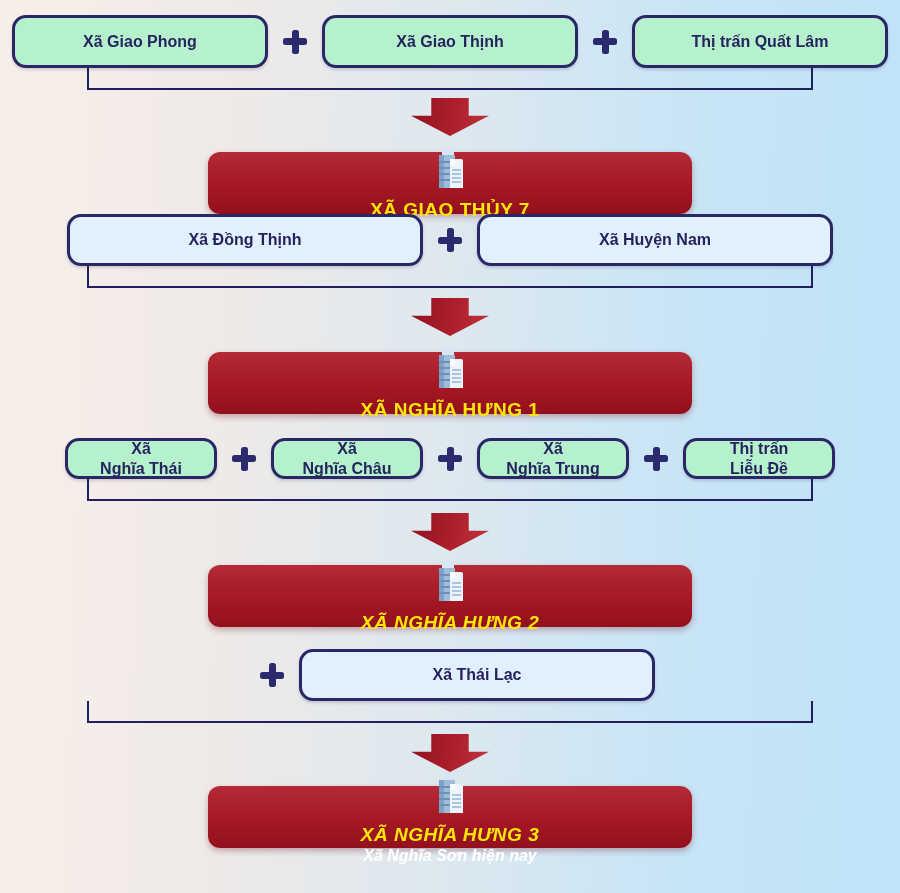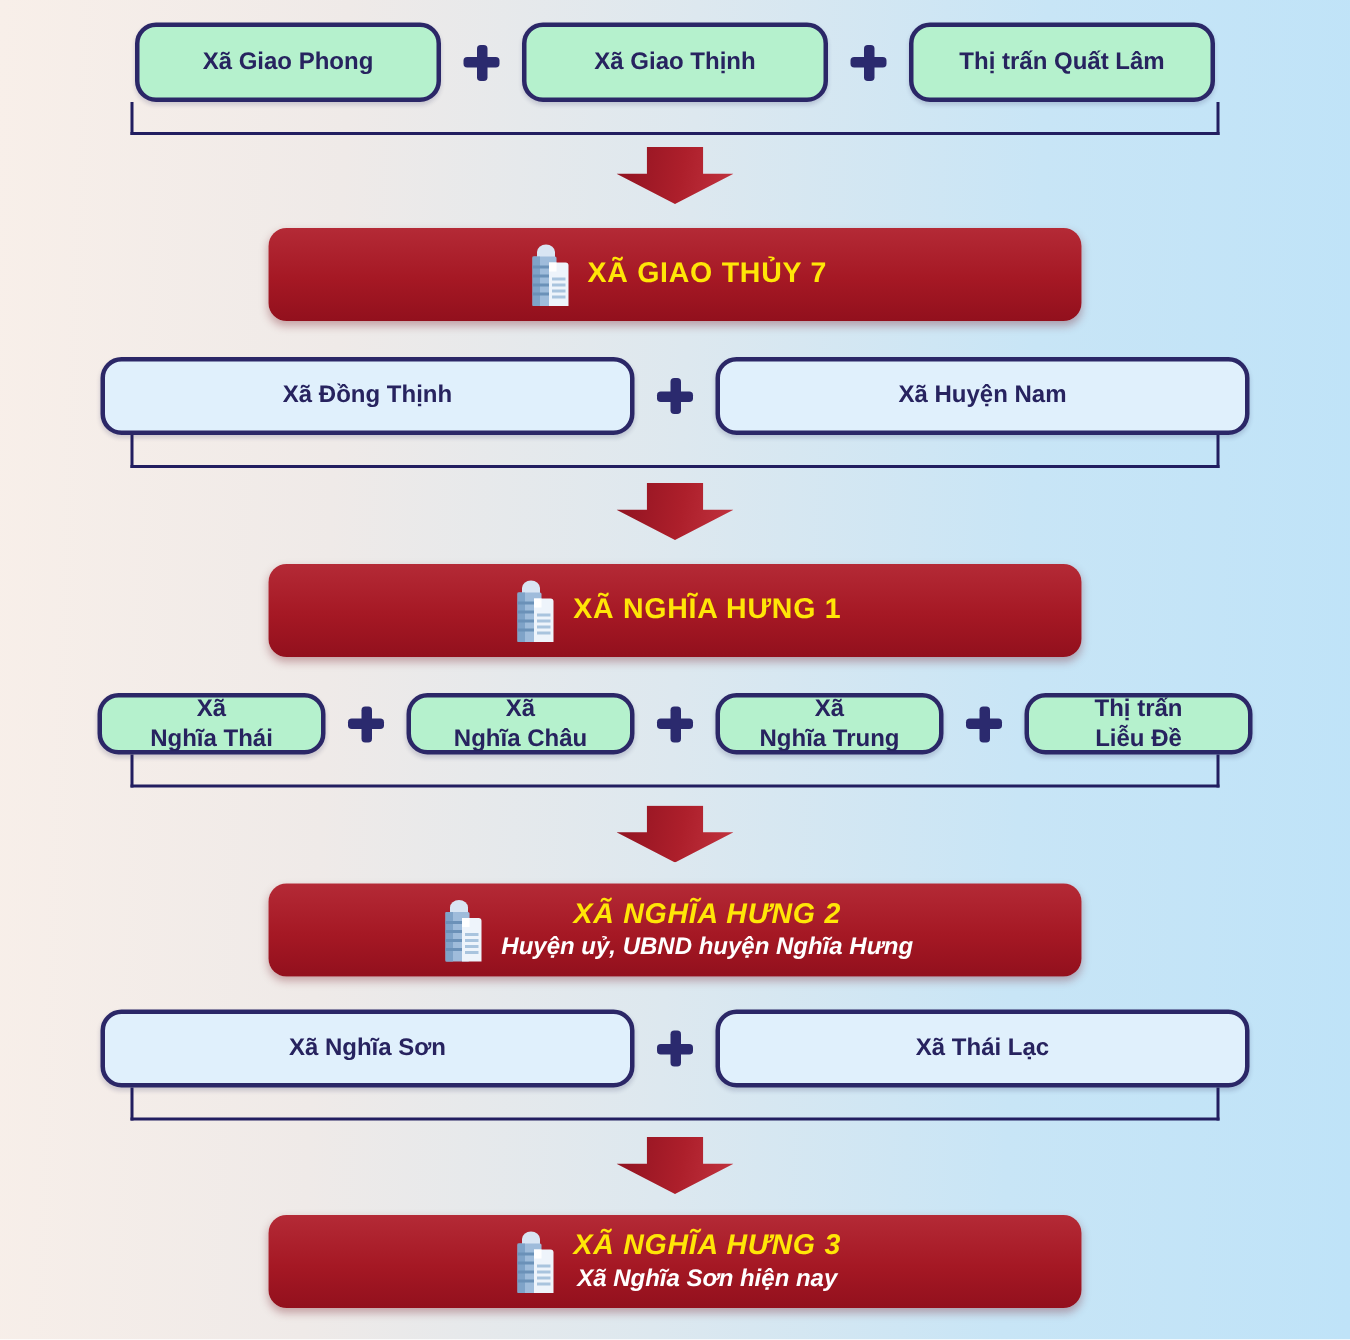--- a/index.html
+++ b/index.html
@@ -19,21 +19,21 @@
     box-sizing:border-box;
     border:3px solid #2b2767;
     border-radius:14px;
     display:flex;flex-direction:column;justify-content:center;align-items:center;
     color:#27235f;font-weight:bold;font-size:16px;line-height:1.25;
     text-align:center;
     box-shadow:0 2px 3px rgba(40,40,90,.18);
   }
   .green{background:#b5f1cd;}
   .blue{background:#e0f0fc;}
-  .w3{width:204px;height:53px;}
+  .w3{width:256px;height:53px;}
   .w2{width:356px;height:52px;}
   .w4{width:152px;height:41px;}
   
   .plus-cell{width:54px;display:flex;justify-content:center;align-items:center;}
   .plus{position:relative;width:24px;height:24px;}
   .plus::before,.plus::after{
     content:"";position:absolute;background:#2b2a6e;border-radius:2.5px;
   }
   .plus::before{left:0;top:8.5px;width:24px;height:7px;}
   .plus::after{top:0;left:8.5px;width:7px;height:24px;}
@@ -46,36 +46,36 @@
   }
   
   .arrow{
     width:78px;height:38px;margin:8px auto 0;
     background:linear-gradient(100deg,#8f1220 0%,#ad1f2b 55%,#c23440 100%);
     clip-path:polygon(26% 0,74% 0,74% 47%,100% 47%,50% 100%,0 47%,26% 47%);
   }
   
   .result{
     box-sizing:border-box;
-    width:542px;height:62px;margin:16px auto 0;
+    width:484px;height:62px;margin:16px auto 0;
     border-radius:12px;
     background:linear-gradient(180deg,#b42a36 0%,#a51824 55%,#92101d 100%);
     box-shadow:0 3px 6px rgba(120,30,40,.35);
-    display:flex;justify-content:center;align-items:center;gap:9px;
+    display:flex;justify-content:center;align-items:center;gap:9px;flex-direction:column;
   }
   .result .txt{display:flex;flex-direction:column;align-items:center;line-height:1.2;}
   .result .title{
     color:#ffe607;font-weight:bold;font-size:19px;letter-spacing:.5px;
   }
   .result .subtitle{
     color:#ffffff;font-weight:bold;font-size:16px;
   }
   
   .g1 .row{padding-top:15px;}
-  .g2 .row{padding-top:24px;}
+  .g2 .row{}
   .g3 .row{padding-top:24px;}
   .g4 .row{padding-top:22px;}
   .g2 .arrow{margin-top:10px;}
   .g3 .arrow{margin-top:12px;}
   .g4 .arrow{margin-top:11px;}
   .g3 .result,.g4 .result{margin-top:14px;font-style:italic;}
   .bldg{flex:0 0 auto;}
 </style>
 </head>
 <body>
@@ -201,30 +201,26 @@
         <rect x="6" y="35" width="16" height="2" fill="#6b91b8"></rect>
         <path d="M17 15 h11 a2 2 0 0 1 2 2 v27 h-13 z" fill="#eef4fb"></path>
         <path d="M17 15 l5 0 0 6 -5 0z" fill="#ffffff"></path>
         <rect x="19" y="25" width="9" height="2" fill="#a9c4de"></rect>
         <rect x="19" y="29" width="9" height="2" fill="#a9c4de"></rect>
         <rect x="19" y="33" width="9" height="2" fill="#a9c4de"></rect>
         <rect x="19" y="37" width="9" height="2" fill="#a9c4de"></rect>
       </svg>
       <div class="txt">
         <span class="title">XÃ NGHĨA HƯNG 2</span>
-        <span class="subtitle">Huyện uỷ, UBND huyện Nghĩa Hưng</span>
       </div>
     </div>
   </section>
 
   <section class="group g4">
     <div class="row">
-      <div class="src-box blue w2">
-        <span>Xã Nghĩa Sơn</span>
-      </div>
       <div class="plus-cell">
           <span class="plus"></span>
         </div>
       <div class="src-box blue w2">
         <span>Xã Thái Lạc</span>
       </div>
     </div>
     <div class="bracket"></div>
     <div class="arrow"></div>
     <div class="result">

